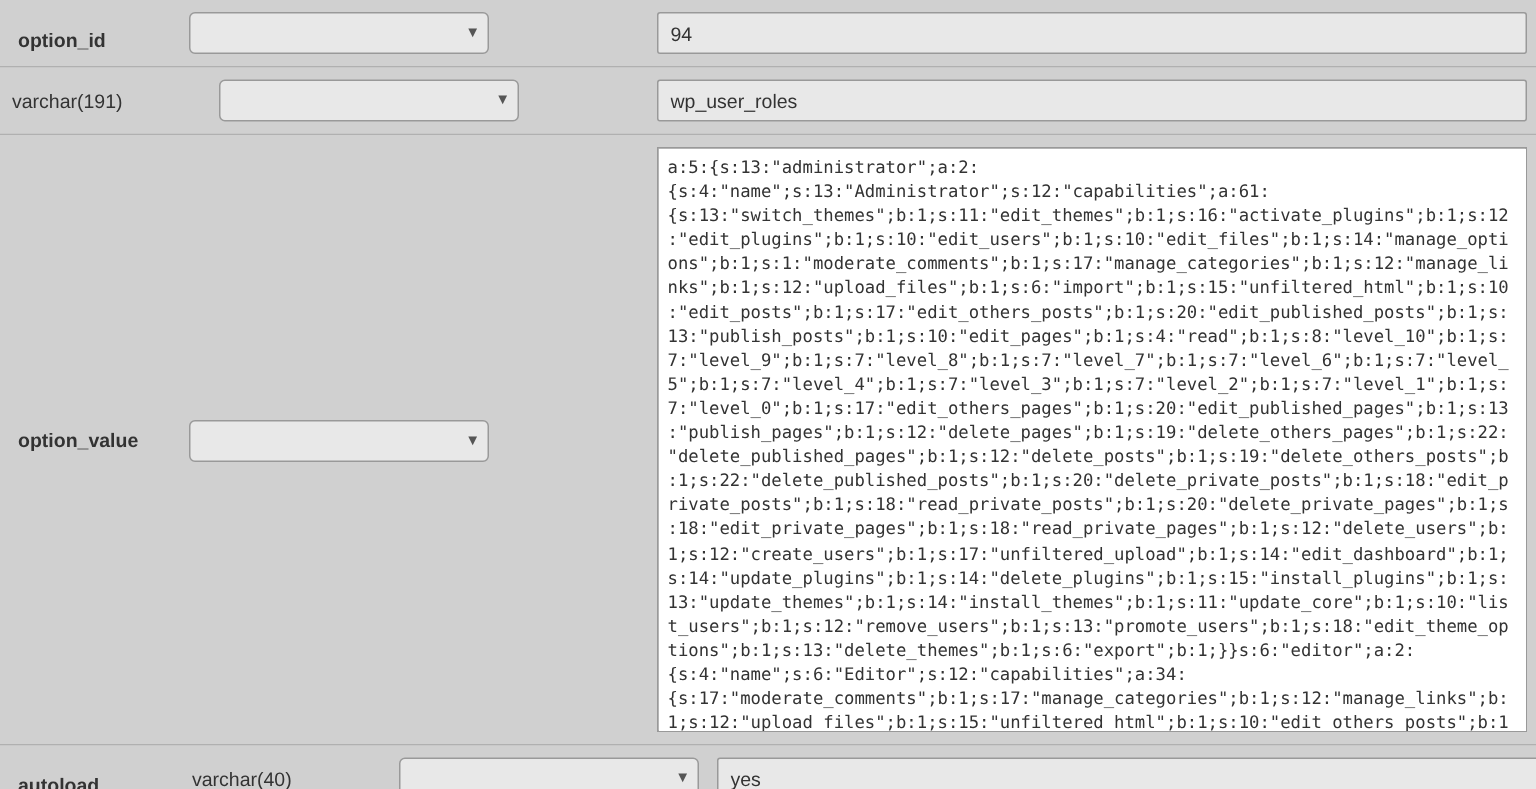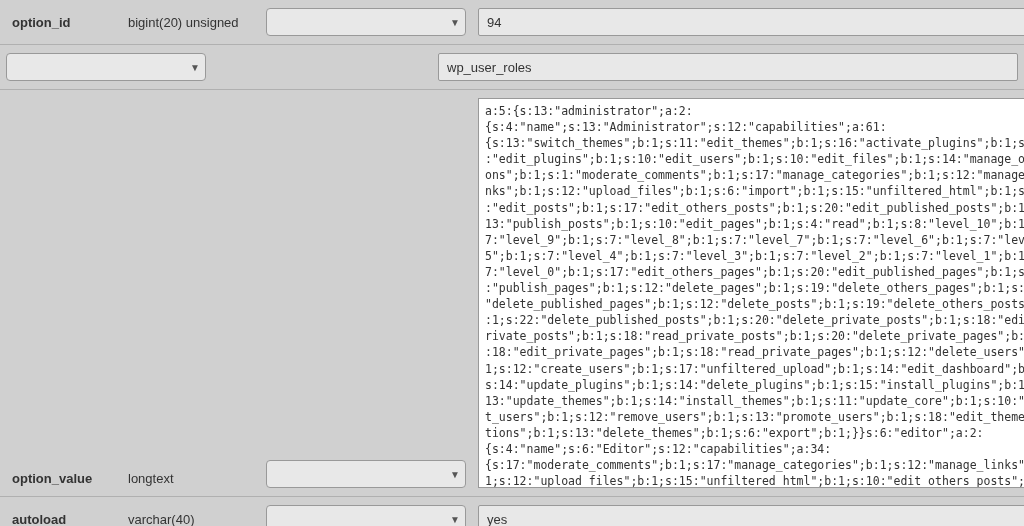--- a/index.html
+++ b/index.html
@@ -25,21 +25,21 @@
     .row:last-child {
       border-bottom: none;
     }
 
     .col-name {
       width: 120px;
       padding: 10px 12px;
       font-weight: bold;
       color: #333;
       display: flex;
-      align-items: center;
+      align-items: flex-end;
       background: #d0d0d0;
       flex-shrink: 0;
     }
 
     .col-type {
       width: 140px;
       padding: 10px 8px;
       color: #333;
       display: flex;
       align-items: center;
@@ -123,21 +123,21 @@
       color: #333;
       width: 580px;
       height: 390px;
       padding: 4px 6px;
       resize: none;
       overflow-y: scroll;
       line-height: 1.4;
     }
 
     .row-tall {
-      align-items: flex-end;
+      align-items: center;
     }
 
     .row-tall .col-name,
     .row-tall .col-type,
     .row-tall .col-input {
       padding-top: 10px;
       align-items: flex-start;
     }
 
     .row-tall .col-value {
@@ -146,57 +146,54 @@
   </style>
 </head>
 <body>
 
 <div class="table-container">
 
   <div class="row">
     <div class="col-name">
       <span>option_id</span>
     </div>
+    <div class="col-input">
+      <div class="select-wrapper">
+        <select class="styled-select">
+          <option value=""></option>
+        </select>
+        <span class="select-arrow">▼</span>
+      </div>
+    </div>
+    <div class="col-value">
+      <input type="text" class="text-input text-input-wide" value="94" style="">
+    </div>
+  </div>
+
+  <div class="row">
     <div class="col-type">
-      <span>bigint(20) unsigned</span>
-    </div>
-    <div class="col-input">
-      <div class="select-wrapper">
-        <select class="styled-select">
-          <option value=""></option>
-        </select>
-        <span class="select-arrow">▼</span>
-      </div>
-    </div>
-    <div class="col-value">
-      <input type="text" class="text-input text-input-wide" value="94" style="">
-    </div>
-  </div>
-
-  <div class="row">
+      <span>varchar(191)</span>
+    </div>
     <div class="col-input">
       <div class="select-wrapper">
         <select class="styled-select">
           <option value=""></option>
         </select>
         <span class="select-arrow">▼</span>
       </div>
     </div>
     <div class="col-value">
       <input type="text" class="text-input text-input-medium" value="wp_user_roles" style="">
     </div>
   </div>
 
   <div class="row row-tall">
     <div class="col-name">
       <span>option_value</span>
     </div>
-    <div class="col-type">
-      <span>longtext</span>
-    </div>
     <div class="col-input">
       <div class="select-wrapper">
         <select class="styled-select">
           <option value=""></option>
         </select>
         <span class="select-arrow">▼</span>
       </div>
     </div>
     <div class="col-value">
       <textarea class="textarea-field" style="">a:5:{s:13:"administrator";a:2:{s:4:"name";s:13:"Administrator";s:12:"capabilities";a:61:{s:13:"switch_themes";b:1;s:11:"edit_themes";b:1;s:16:"activate_plugins";b:1;s:12:"edit_plugins";b:1;s:10:"edit_users";b:1;s:10:"edit_files";b:1;s:14:"manage_options";b:1;s:1:"moderate_comments";b:1;s:17:"manage_categories";b:1;s:12:"manage_links";b:1;s:12:"upload_files";b:1;s:6:"import";b:1;s:15:"unfiltered_html";b:1;s:10:"edit_posts";b:1;s:17:"edit_others_posts";b:1;s:20:"edit_published_posts";b:1;s:13:"publish_posts";b:1;s:10:"edit_pages";b:1;s:4:"read";b:1;s:8:"level_10";b:1;s:7:"level_9";b:1;s:7:"level_8";b:1;s:7:"level_7";b:1;s:7:"level_6";b:1;s:7:"level_5";b:1;s:7:"level_4";b:1;s:7:"level_3";b:1;s:7:"level_2";b:1;s:7:"level_1";b:1;s:7:"level_0";b:1;s:17:"edit_others_pages";b:1;s:20:"edit_published_pages";b:1;s:13:"publish_pages";b:1;s:12:"delete_pages";b:1;s:19:"delete_others_pages";b:1;s:22:"delete_published_pages";b:1;s:12:"delete_posts";b:1;s:19:"delete_others_posts";b:1;s:22:"delete_published_posts";b:1;s:20:"delete_private_posts";b:1;s:18:"edit_private_posts";b:1;s:18:"read_private_posts";b:1;s:20:"delete_private_pages";b:1;s:18:"edit_private_pages";b:1;s:18:"read_private_pages";b:1;s:12:"delete_users";b:1;s:12:"create_users";b:1;s:17:"unfiltered_upload";b:1;s:14:"edit_dashboard";b:1;s:14:"update_plugins";b:1;s:14:"delete_plugins";b:1;s:15:"install_plugins";b:1;s:13:"update_themes";b:1;s:14:"install_themes";b:1;s:11:"update_core";b:1;s:10:"list_users";b:1;s:12:"remove_users";b:1;s:13:"promote_users";b:1;s:18:"edit_theme_options";b:1;s:13:"delete_themes";b:1;s:6:"export";b:1;}}s:6:"editor";a:2:{s:4:"name";s:6:"Editor";s:12:"capabilities";a:34:{s:17:"moderate_comments";b:1;s:17:"manage_categories";b:1;s:12:"manage_links";b:1;s:12:"upload_files";b:1;s:15:"unfiltered_html";b:1;s:10:"edit_others_posts";b:1;s:17:"edit_others_posts";b:1;s:20:"edit_published_posts";b:1;s:13:"publish_posts";b:1;s:10:"edit_pages";b:1;s:4:"read";b:1;s:7:"level_7";b:1;s:7:"level_6";b:1;s:7:"level_5";b:1;s:7:"level_4";b:1;s:7:"level_3";b:1;s:7:"level_2";b:1;s:7:"level_1";b:1;s:7:"level_0";b:1;s:17:"edit_others_pages";b:1;s:20:"edit_published_pages";b:1;s:13:"publish_pages";b:1;s:12:"delete_pages";b:1;s:19:"delete_others_pages";b:1;s:22:"delete_published_pages";b:1;s:12:"delete_posts";b:1;s:19:"delete_others_posts";b:1;s:22:"delete_published_posts";b:1;s:20:"delete_private_posts";b:1;s:18:"edit_private_posts";b:1;s:18:"read_private_posts";b:1;s:20:</textarea>

